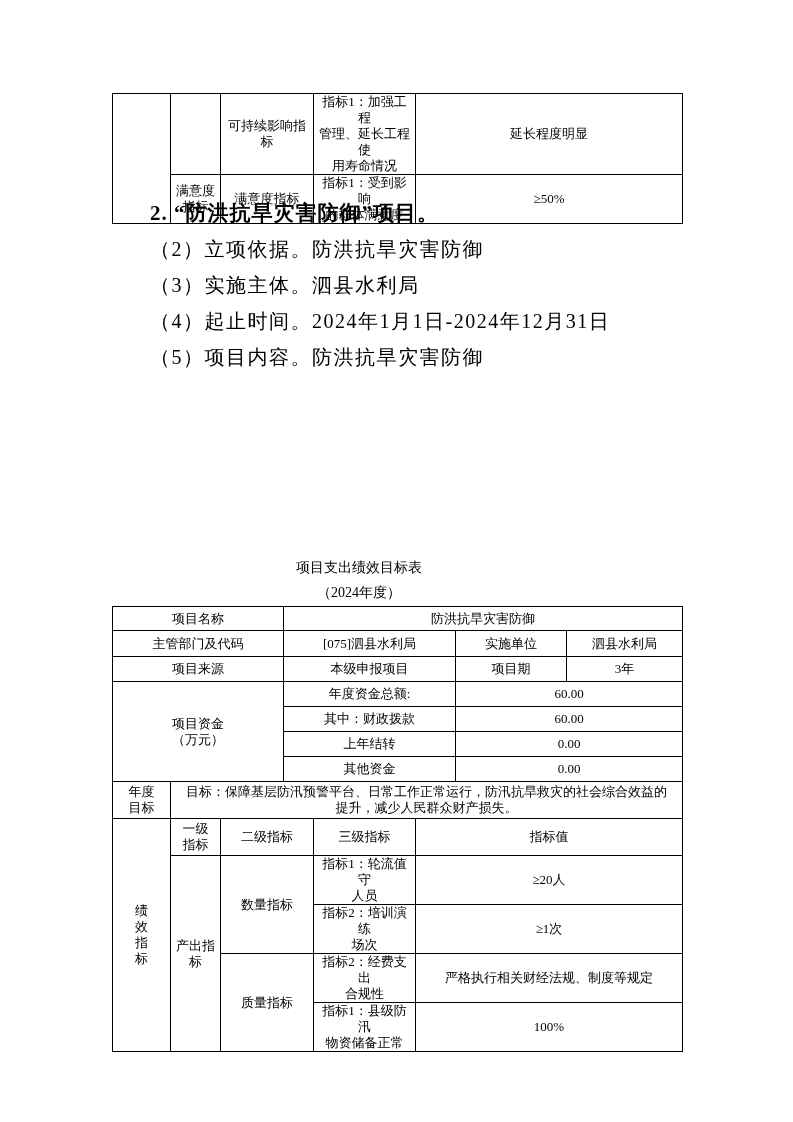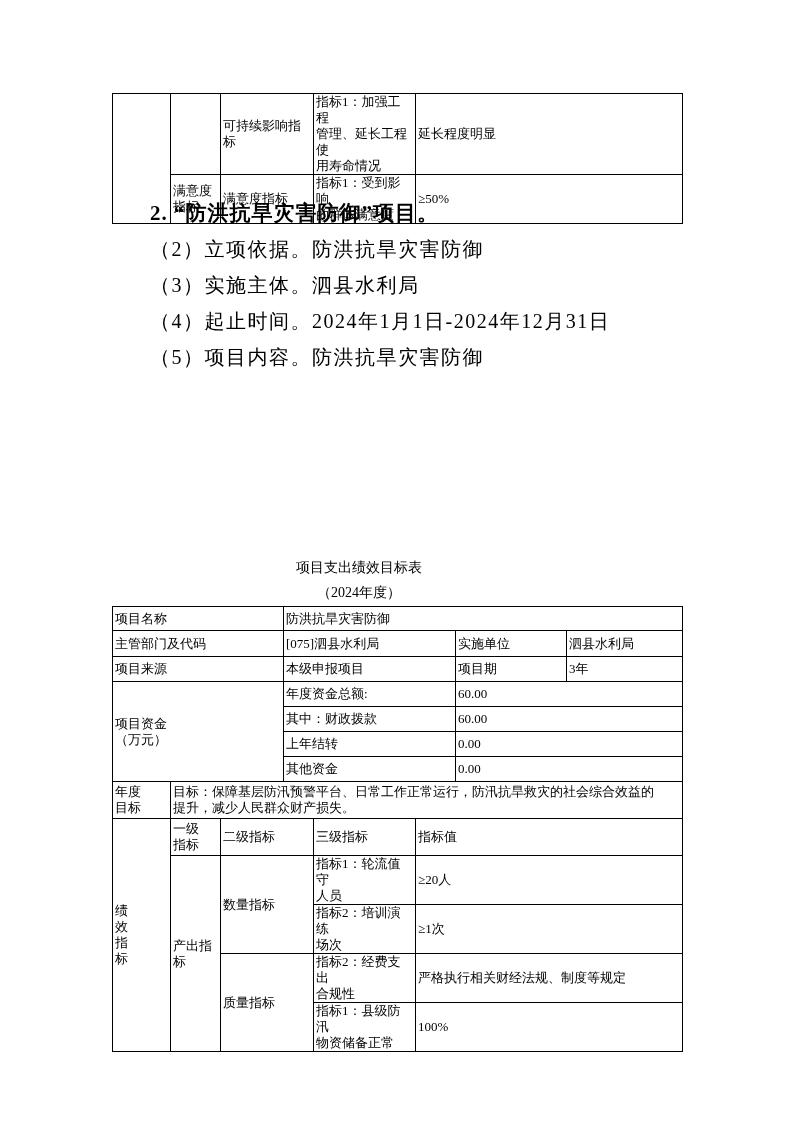--- a/index.html
+++ b/index.html
@@ -3,21 +3,21 @@
 <meta charset="utf-8">
 <style>
   html,body{margin:0;padding:0;}
   body{
     width:793px;height:1122px;position:relative;background:#ffffff;
     font-family:"Liberation Serif","DejaVu Serif",serif;color:#000;
   }
   
   table.doc{border-collapse:collapse;table-layout:fixed;width:570px;}
   table.doc td{
-    border:1px solid #000;padding:0 2px;vertical-align:middle;
+    border:1px solid #000;padding:0 2px;text-align:center;vertical-align:middle;
     font-size:13px;line-height:16px;overflow:hidden;white-space:pre-line;
   }
   td.left{text-align:left;padding-left:6px;}
   td.vleft{text-align:left;padding-left:4px;}
   td.goal-text{text-align:left;padding:2px 6px;line-height:17px;}
   td.nb{border-bottom:none;}
   
   .abs{position:absolute;}
   #top-table{left:112px;top:93px;}
   #body-text{left:112px;top:195px;width:570px;}

